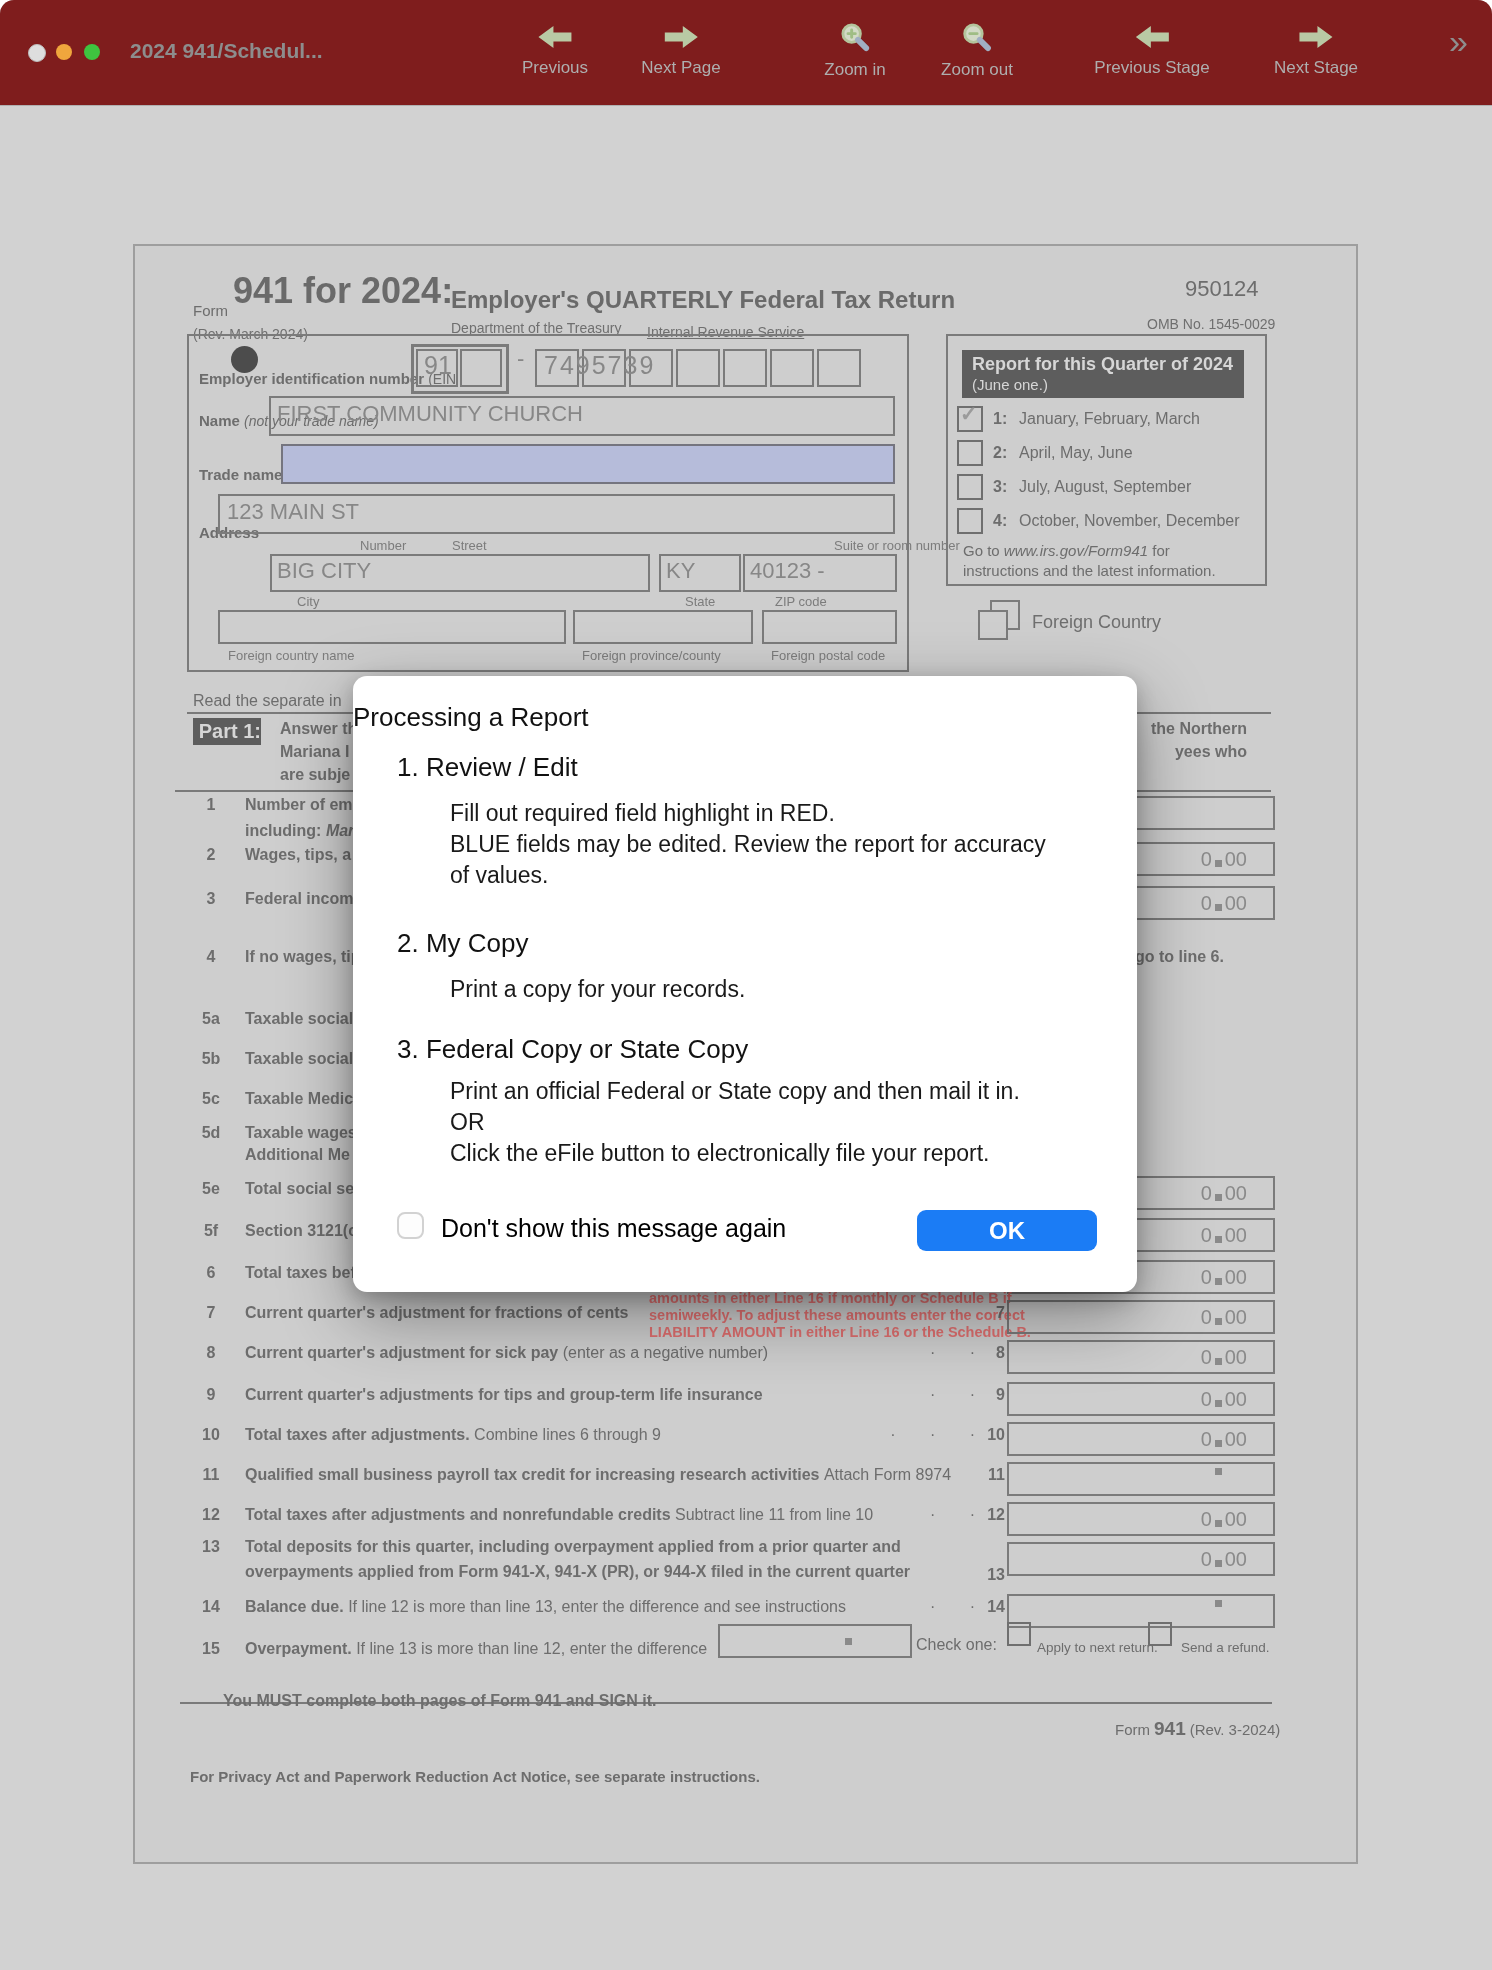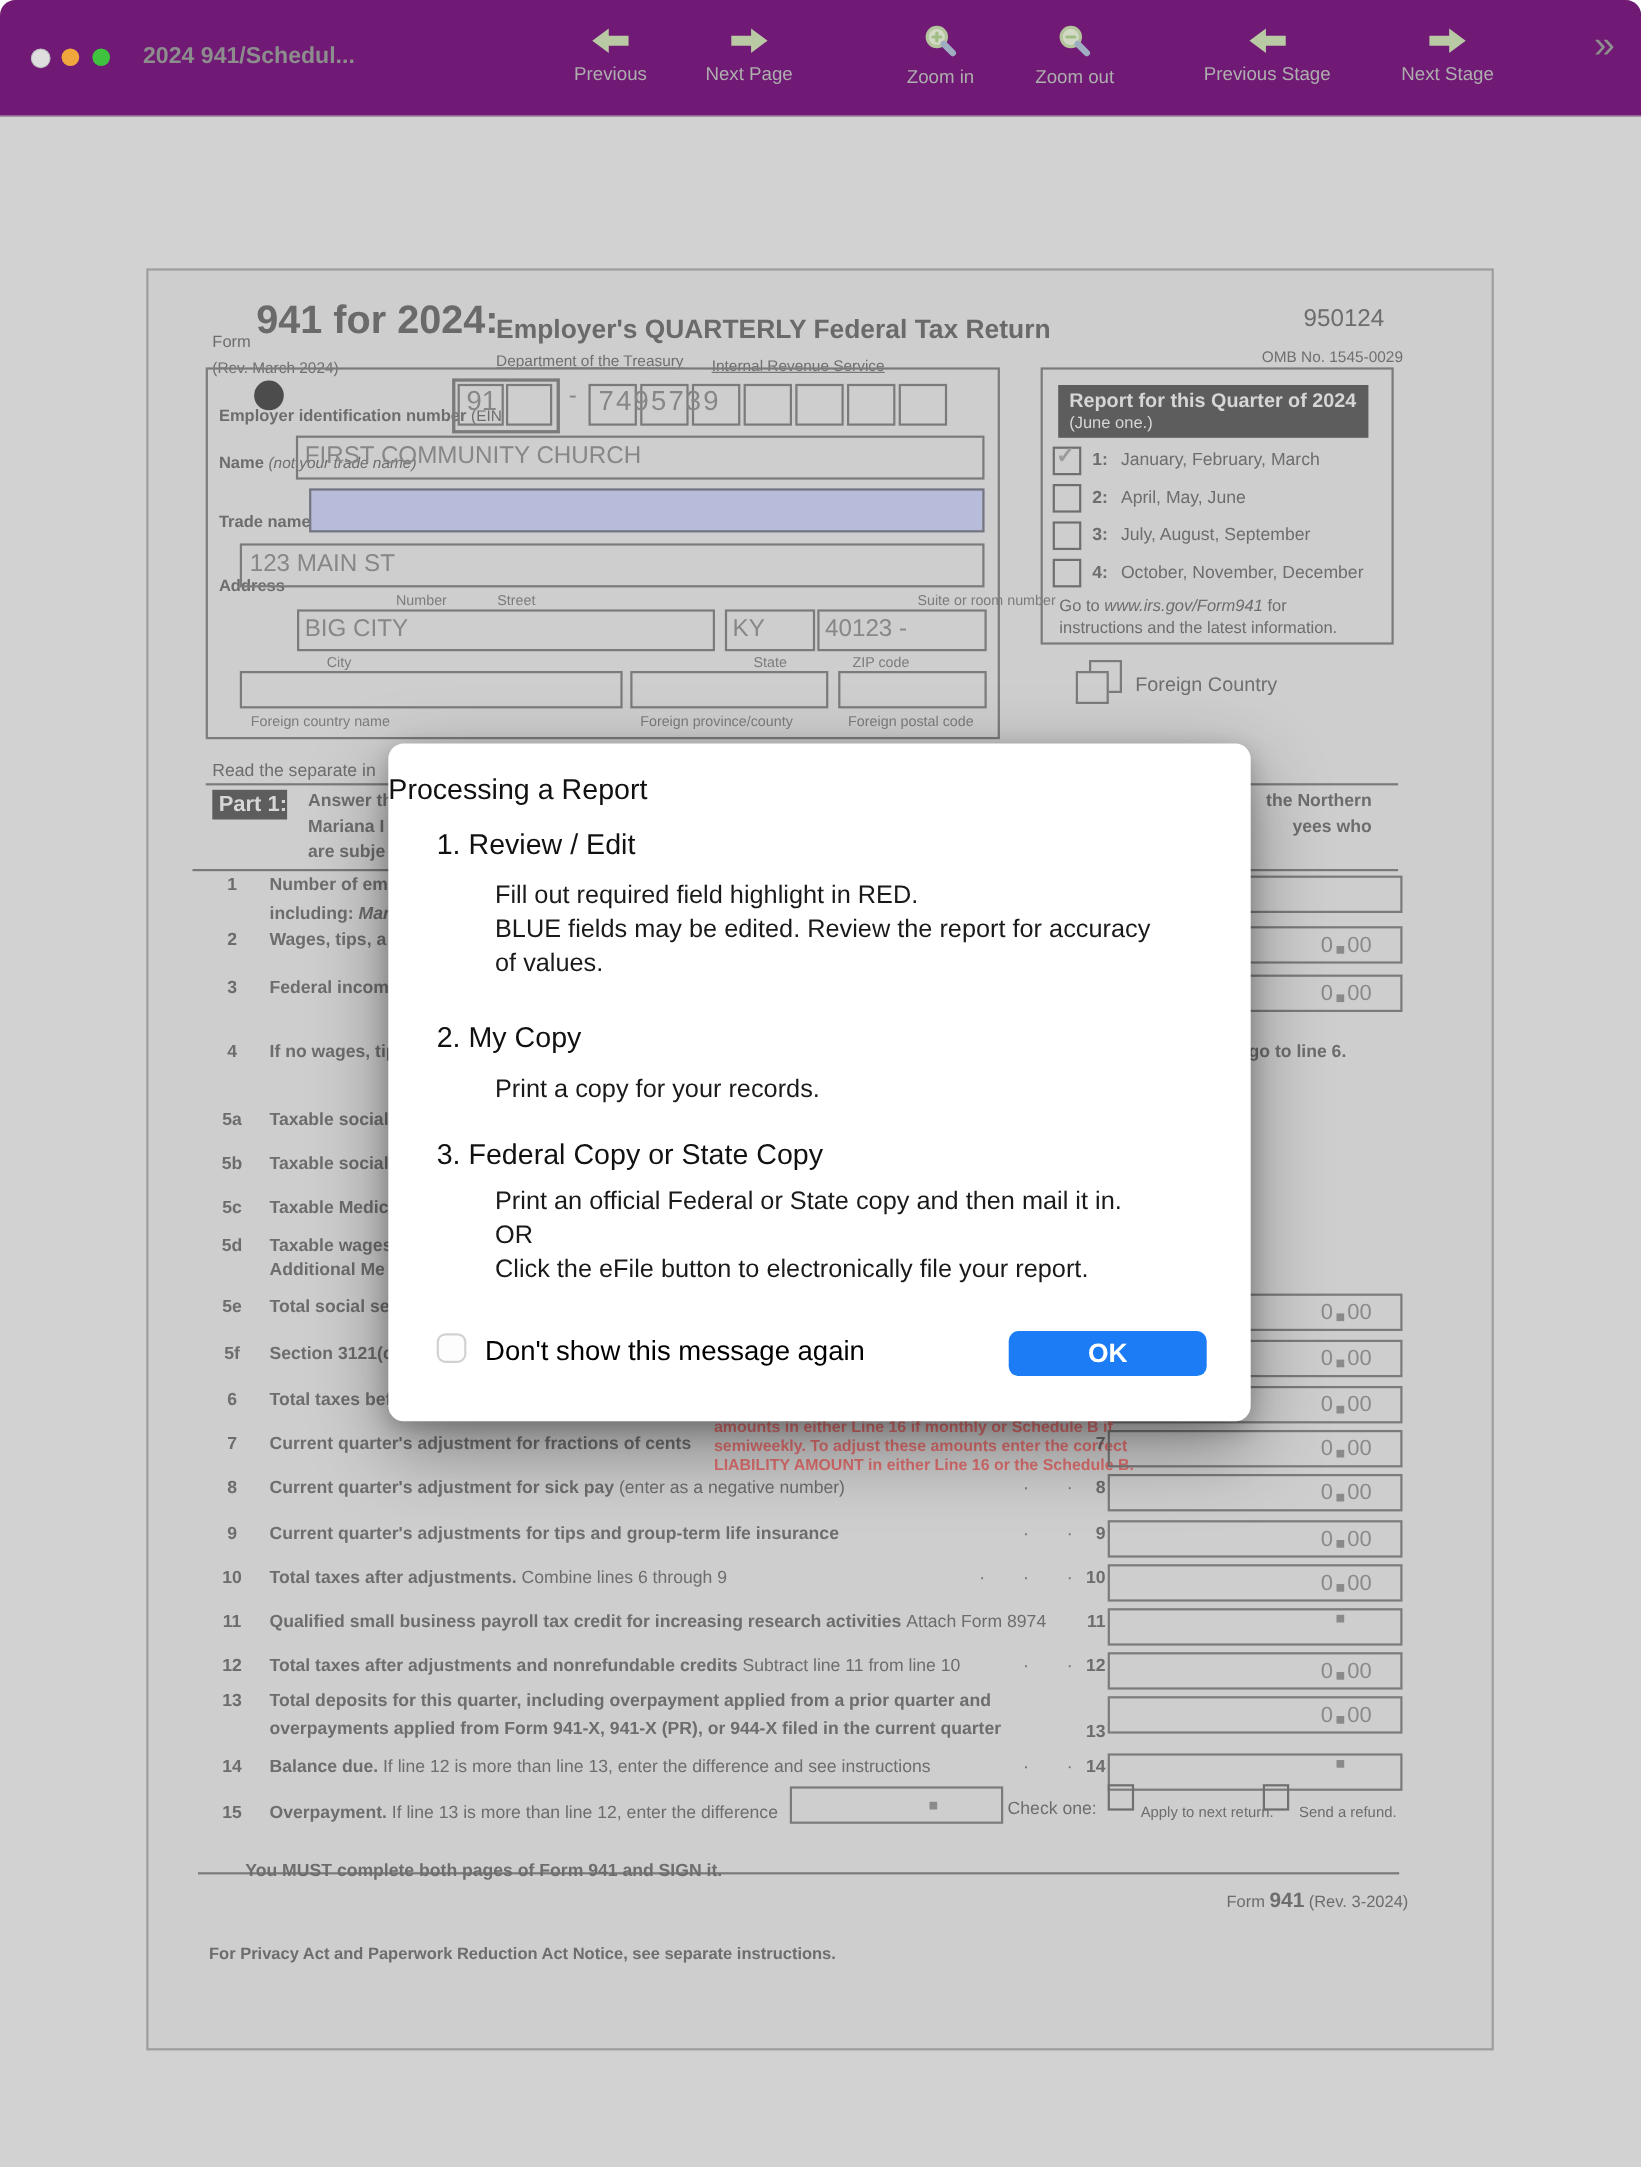--- a/index.html
+++ b/index.html
@@ -1,17 +1,17 @@
 <!DOCTYPE html>
 <html><head>
 <meta charset="utf-8">
 <style>
   html,body{margin:0;padding:0;background:#ffffff;font-family:"Liberation Sans",sans-serif;}
   .app{position:relative;width:1492px;height:1970px;background:#d2d2d2;border-radius:14px 14px 0 0;overflow:hidden;}
-  .titlebar{position:absolute;left:0;top:0;width:100%;height:105px;background:#701a75;border-bottom:1px solid #b0b0b0;}
+  .titlebar{position:absolute;left:0;top:0;width:100%;height:105px;background:#7f1d1d;border-bottom:1px solid #b0b0b0;}
   .tl{position:absolute;top:44px;width:16px;height:16px;border-radius:50%;}
   .tl-close{left:28px;background:#dedede;border:1px solid #bdbdbd;}
   .tl-min{left:56px;background:#f0a63d;}
   .tl-zoom{left:84px;background:#3fc33f;}
   .win-title{position:absolute;left:130px;top:39px;font-size:21px;font-weight:bold;color:#8d8d8d;white-space:nowrap;}
   .tool{position:absolute;top:22px;transform:translateX(-50%);}
   .tool svg{display:block;margin:0 auto;}
   .tool-label{font-size:17px;color:#aeaeae;margin-top:6px;white-space:nowrap;}
   .overflow{position:absolute;right:24px;top:24px;font-size:34px;color:#8e8e8e;line-height:1;}
   .page{position:absolute;left:133px;top:244px;width:1225px;height:1620px;background:#cecece;border:2px solid #9e9e9e;box-sizing:border-box;}

